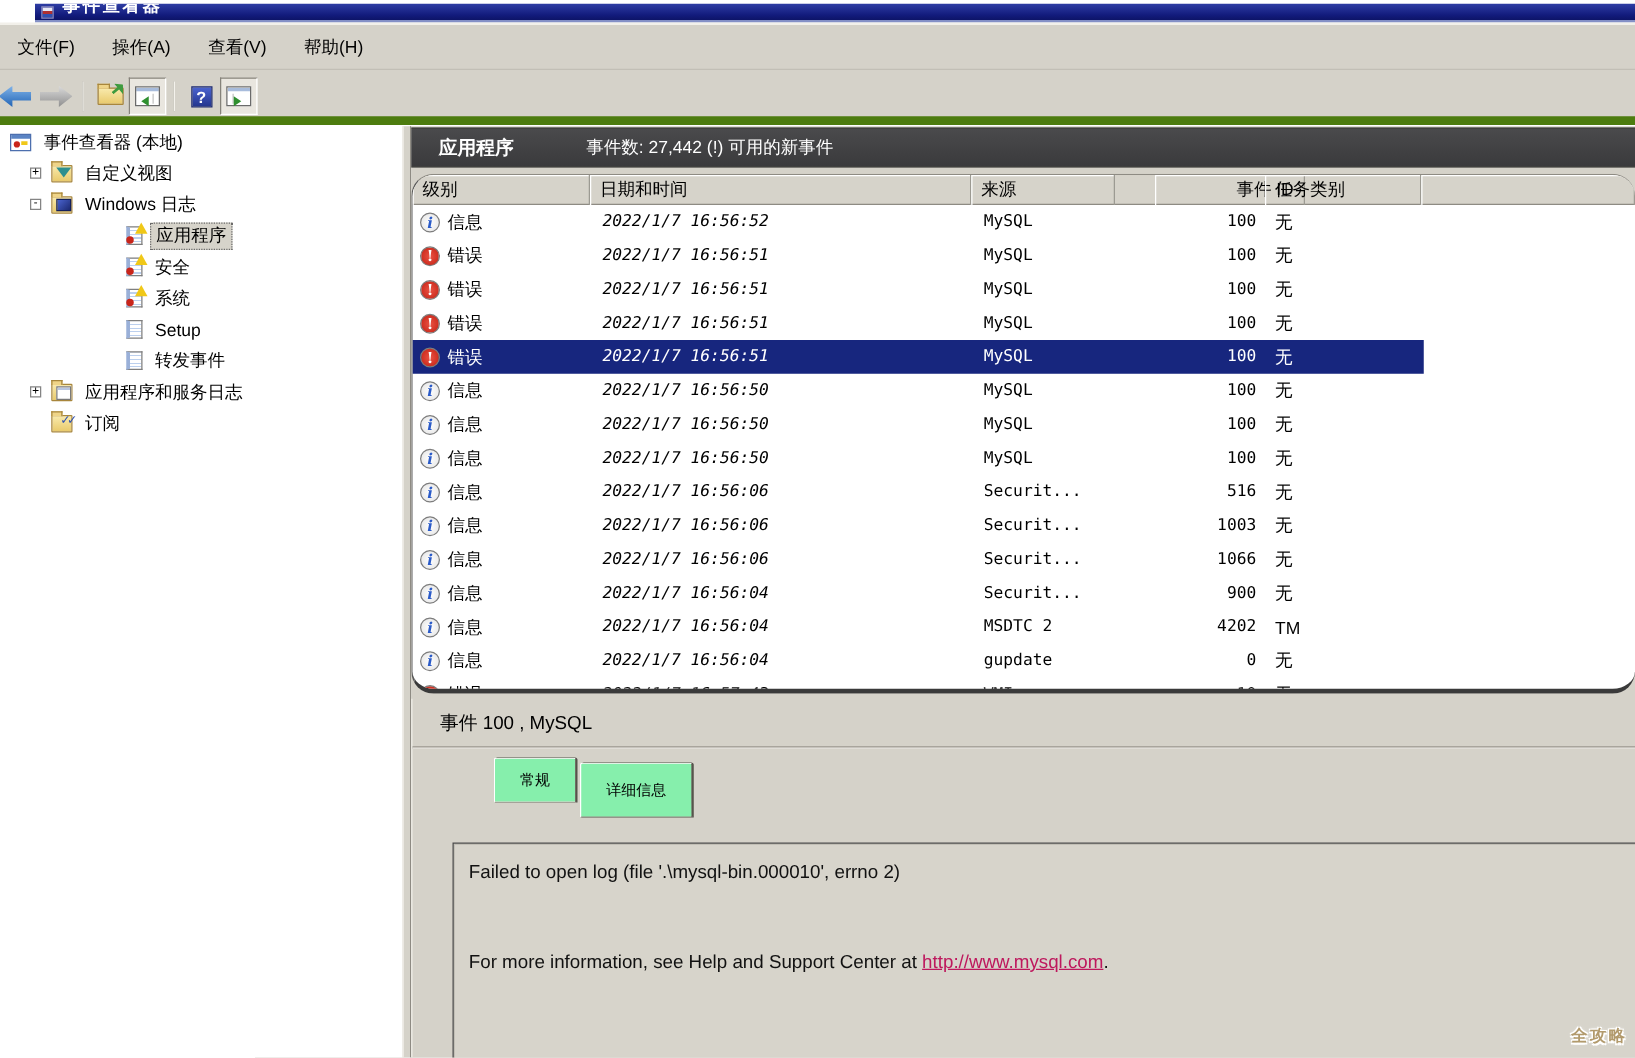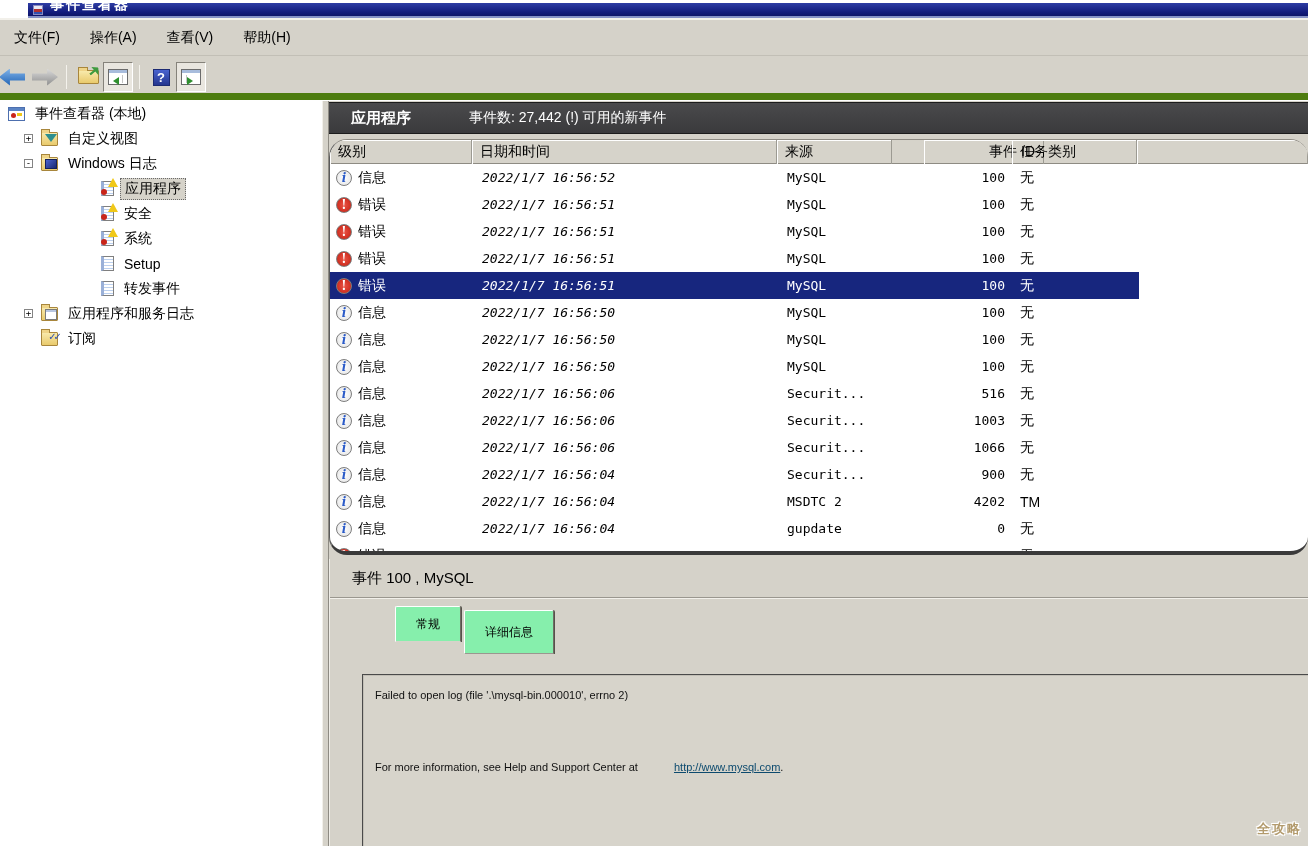--- a/index.html
+++ b/index.html
@@ -99,24 +99,24 @@
 
   
   .preview { position:absolute; top:458px; left:0; right:0; bottom:0; background:#d5d2c9; border-left:1px solid #f0eee8; }
   .pv-title { position:absolute; top:10px; left:22px; font-size:15px; }
   .pv-rule { position:absolute; top:38px; left:0; right:0; height:2px; background:#9a978f; border-bottom:1px solid #f2f0ea; }
   .tab { position:absolute; display:flex; align-items:center; justify-content:center; background:#86efac;
     border:1px solid; border-color:#ffffff #6f6c64 #d6d3ca #ffffff; border-radius:2px 2px 0 0; font-size:12px; cursor:default;margin-left:35px; }
   .tab.active { top:47px; left:30px; width:66px; height:36px; z-index:2; box-shadow:1px 0 0 #55524a; }
   .tab.inactive { top:51px; left:99px; width:90px; height:44px; border-bottom-color:#9a978f; box-shadow:1px 0 0 #55524a; }
   .msg-box { position:absolute; top:115px; left:32px; width:1000px; height:400px; background:#d7d4cb; border:1px solid #4a4a4a; box-shadow:inset 1px 1px 0 #c2bfb6; }
-  .msg-line { position:absolute; left:12px; font-size:11px; color:#111; white-space:nowrap; }
+  .msg-line { position:absolute; left:12px; font-size:15px; color:#111; white-space:nowrap; }
   .msg-line.l1 { top:14px; }
   .msg-line.l2 { top:86px; }
-  .msg-link { color:#0c4a6e; text-decoration:underline; cursor:pointer;margin-left:33px; }
+  .msg-link { color:#be185d; text-decoration:underline; cursor:pointer; }
 
   
   .watermark { position:absolute; right:6px; bottom:8px; font-size:13px; font-weight:bold; letter-spacing:2px; color:#B29A6C;
     text-shadow:-1px -1px 0 #fff,1px -1px 0 #fff,-1px 1px 0 #fff,1px 1px 0 #fff,0 0 3px #fff; }
 </style>
 </head>
 <body>
 
 <div class="titlebar">
   <span class="title-icon"></span>

